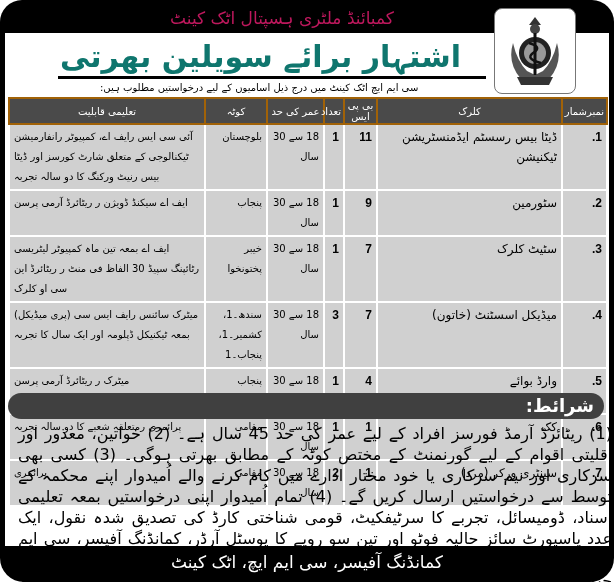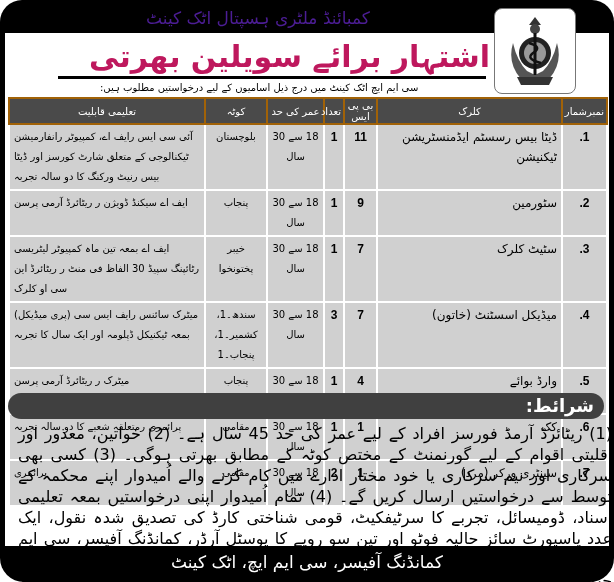--- a/index.html
+++ b/index.html
@@ -1,26 +1,26 @@
 <!DOCTYPE html>
 <html><head>
 <meta charset="utf-8">
 <style>
   html, body { margin: 0; padding: 0; background: #ffffff; }
   body { width: 614px; height: 582px; position: relative; overflow: hidden; font-family: "DejaVu Sans", sans-serif; }
   .frame { position: absolute; left: 0; top: 0; width: 614px; height: 582px; background: #000; border-radius: 22px 22px 24px 24px; }
   .inner { position: absolute; left: 5px; top: 33px; width: 604px; height: 513px; background: #fff; }
-  .top-bar { position: absolute; left: 43px; top: 5px; width: 430px; height: 26px; color: #4c1d95; font-size: 17px; text-align: center; direction: rtl; letter-spacing: 4px; line-height: 26px; }
+  .top-bar { position: absolute; left: 67px; top: 5px; width: 430px; height: 26px; color: #be185d; font-size: 17px; text-align: center; direction: rtl; letter-spacing: 4px; line-height: 26px; }
   .emblem-box { position: absolute; left: 494px; top: 8px; width: 80px; height: 84px; background: #fff; border: 1px solid #777; border-radius: 8px; z-index: 2; display:flex; align-items:center; justify-content:center; }
-  .title { position: absolute; left: 60px; top: 40px; width: 430px; height: 34px; text-align: right; direction: rtl; font-size: 30px; font-weight: bold; line-height: 34px; color: #be185d; letter-spacing: 2px; }
+  .title { position: absolute; left: 60px; top: 40px; width: 430px; height: 34px; text-align: left; direction: rtl; font-size: 30px; font-weight: bold; line-height: 34px; color: #0f766e; letter-spacing: 2px; }
   .title-underline { position: absolute; left: 58px; top: 76px; width: 428px; height: 3px; background: #000; }
   .subtitle { position: absolute; left: 100px; top: 80px; width: 420px; height: 16px; text-align: left; direction: rtl; font-size: 10px; line-height: 16px; color: #000; }
   table.jobs { position: absolute; left: 8px; top: 97px; width: 598px; border-collapse: collapse; direction: rtl; table-layout: fixed; }
   table.jobs th { background: #4a4a4a; color: #fff; font-weight: normal; font-size: 10px; height: 24px; border: 2px solid #a16207; padding: 0 2px; text-align: center; }
-  table.jobs td { background: #d0d0d0; font-size: 10px; border: 2px solid #fff; padding: 2px 4px; text-align: center; vertical-align: top; color: #000; line-height: 20px; }
+  table.jobs td { background: #d0d0d0; font-size: 10px; border: 2px solid #fff; padding: 2px 4px; text-align: right; vertical-align: top; color: #000; line-height: 20px; }
   table.jobs td.post { text-align: right; font-size: 12px; }
   table.jobs td.qual { text-align: left; font-size: 10px; }
   table.jobs td.sno { font-weight: bold; font-size: 12px; }
   table.jobs td.num { font-weight: bold; font-size: 12px; font-family: "Liberation Sans", sans-serif; }
   .cond-bar { position: absolute; left: 8px; top: 393px; width: 596px; height: 26px; background: #404040; border-radius: 14px; }
   .cond-title { position: absolute; right: 10px; top: 0; height: 26px; line-height: 26px; color: #fff; font-size: 18px; font-weight: bold; direction: rtl; }
   .conditions { position: absolute; left: 18px; top: 423px; width: 594px; font-size: 16px; direction: rtl; text-align: justify; line-height: 21px; color: #000; }
   .footer { position: absolute; left: 0; top: 546px; width: 614px; height: 20px; text-align: center; direction: rtl; color: #fff; font-size: 17px; letter-spacing: 4px; line-height: 32px; }
 </style>
 </head>

